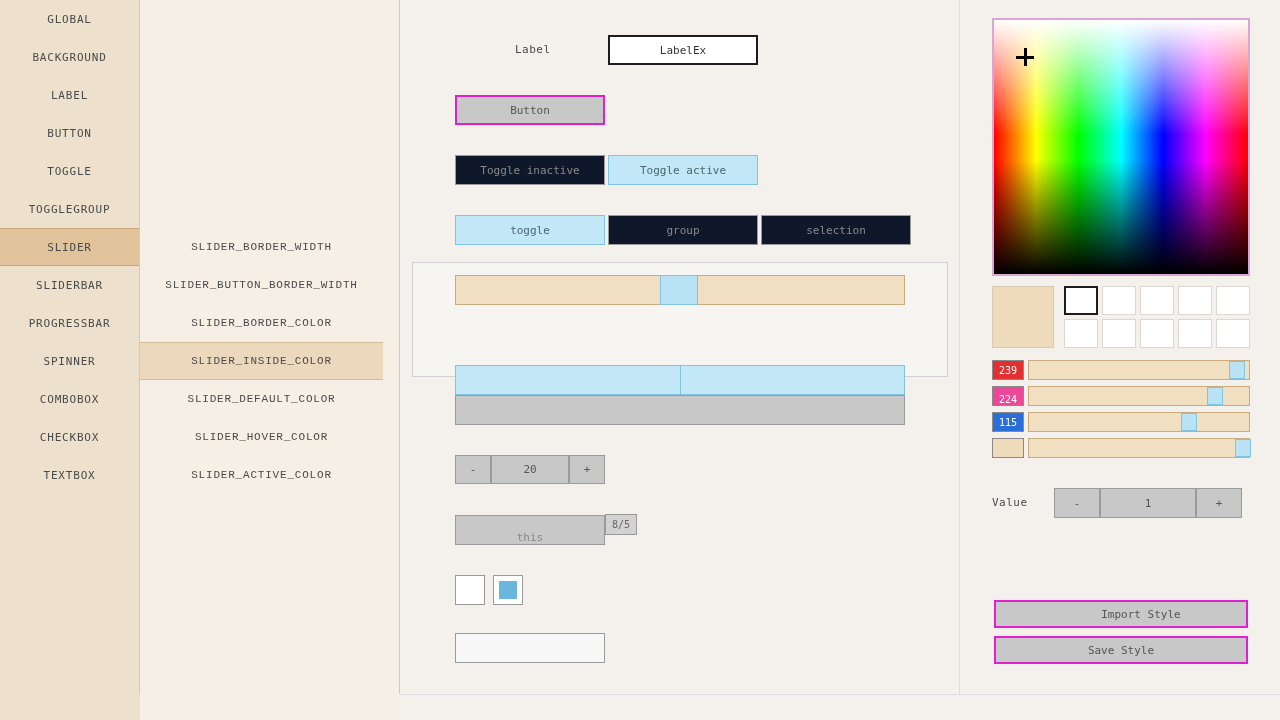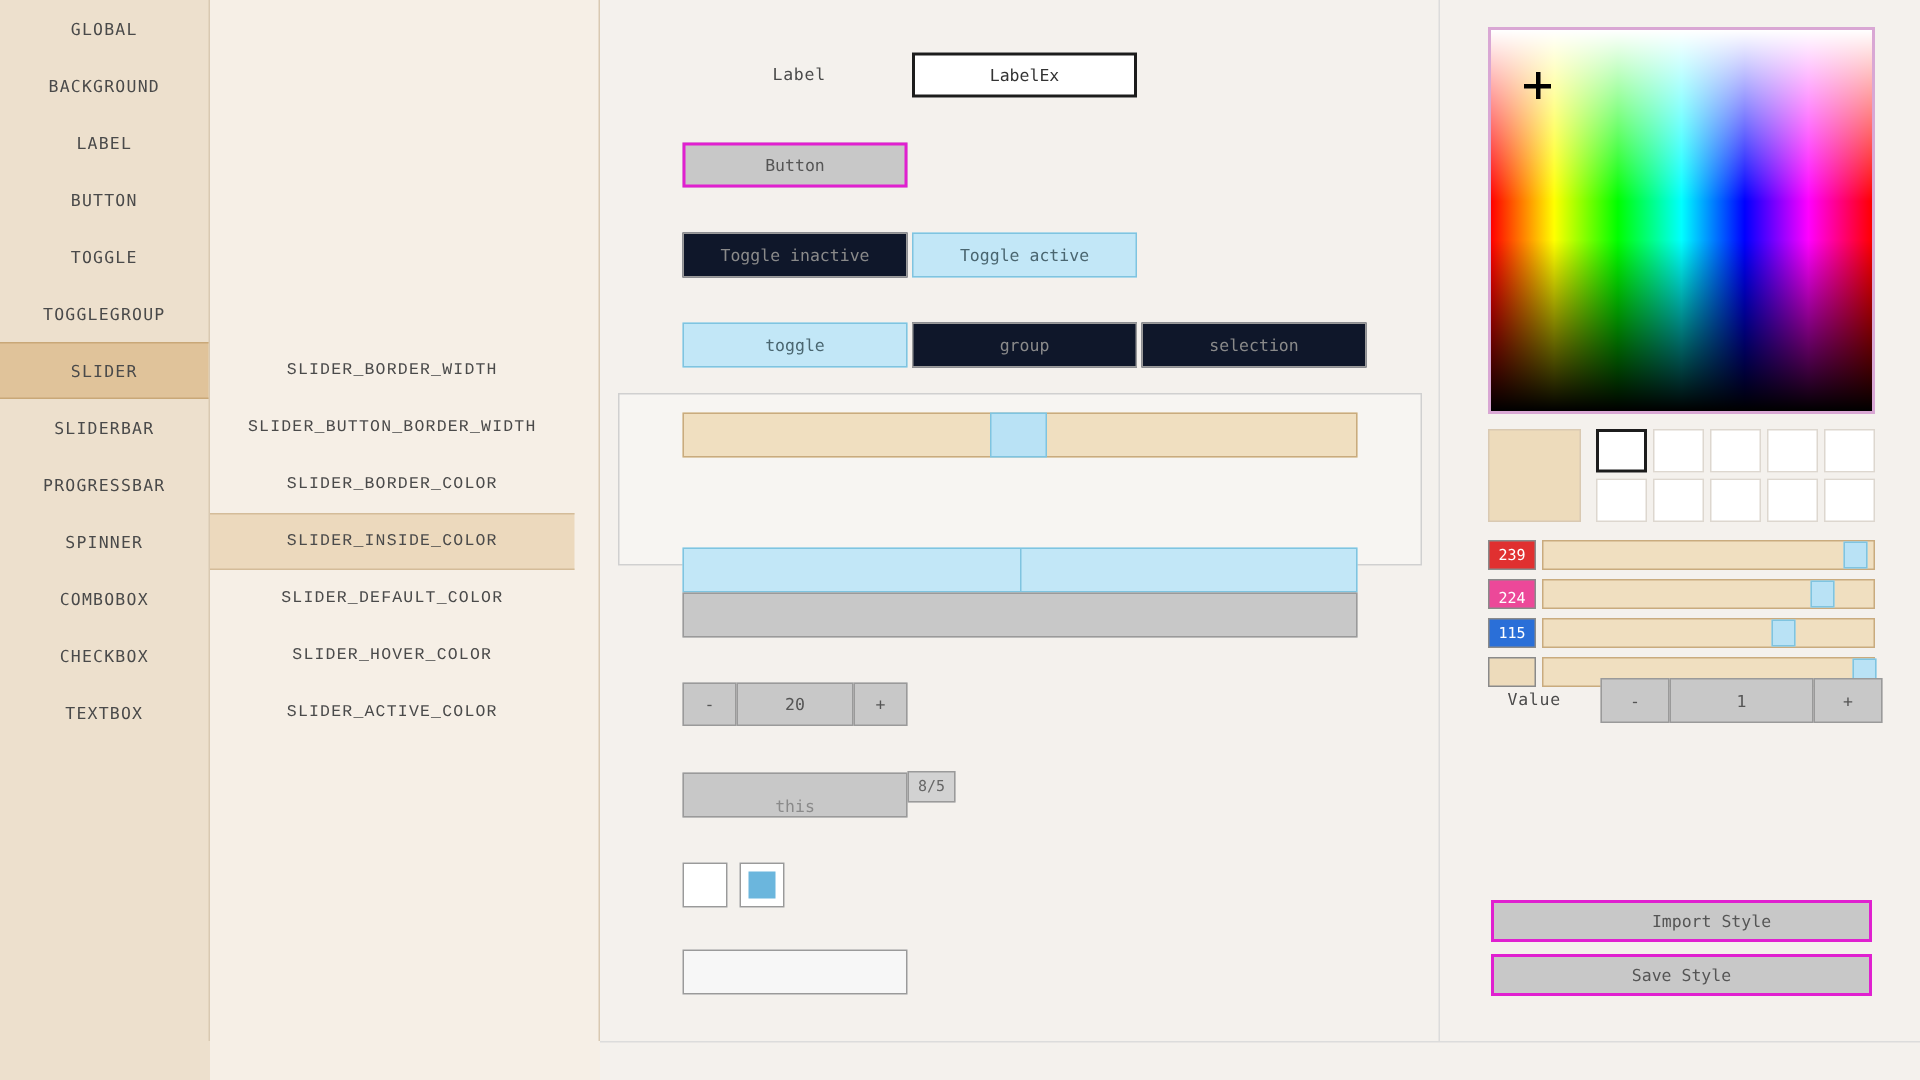--- a/index.html
+++ b/index.html
@@ -252,21 +252,21 @@
     background: #f0dfc0;
     border: 1px solid #c9ab7e;
   }
   .chan-knob {
     position: absolute; top: 0; bottom: 0;
     width: 16px;
     background: #b9e2f5;
     border: 1px solid #7fc4e0;
   }
 
-  .value-row { position: absolute; left: 32px; top: 452px; width: 258px; height: 30px; margin-left: 13px; }
+  .value-row { position: absolute; left: 32px; top: 488px; width: 258px; height: 30px; }
   .value-label {
     position: absolute; left: 0; top: 8px;
     font-size: 11px; color: #4a4a4a; letter-spacing: 0.5px;
   }
 
   .bigbtn {
     position: absolute; left: 34px;
     width: 254px; height: 28px;
     background: #c8c8c8;
     border: 2px solid #e020d0;

